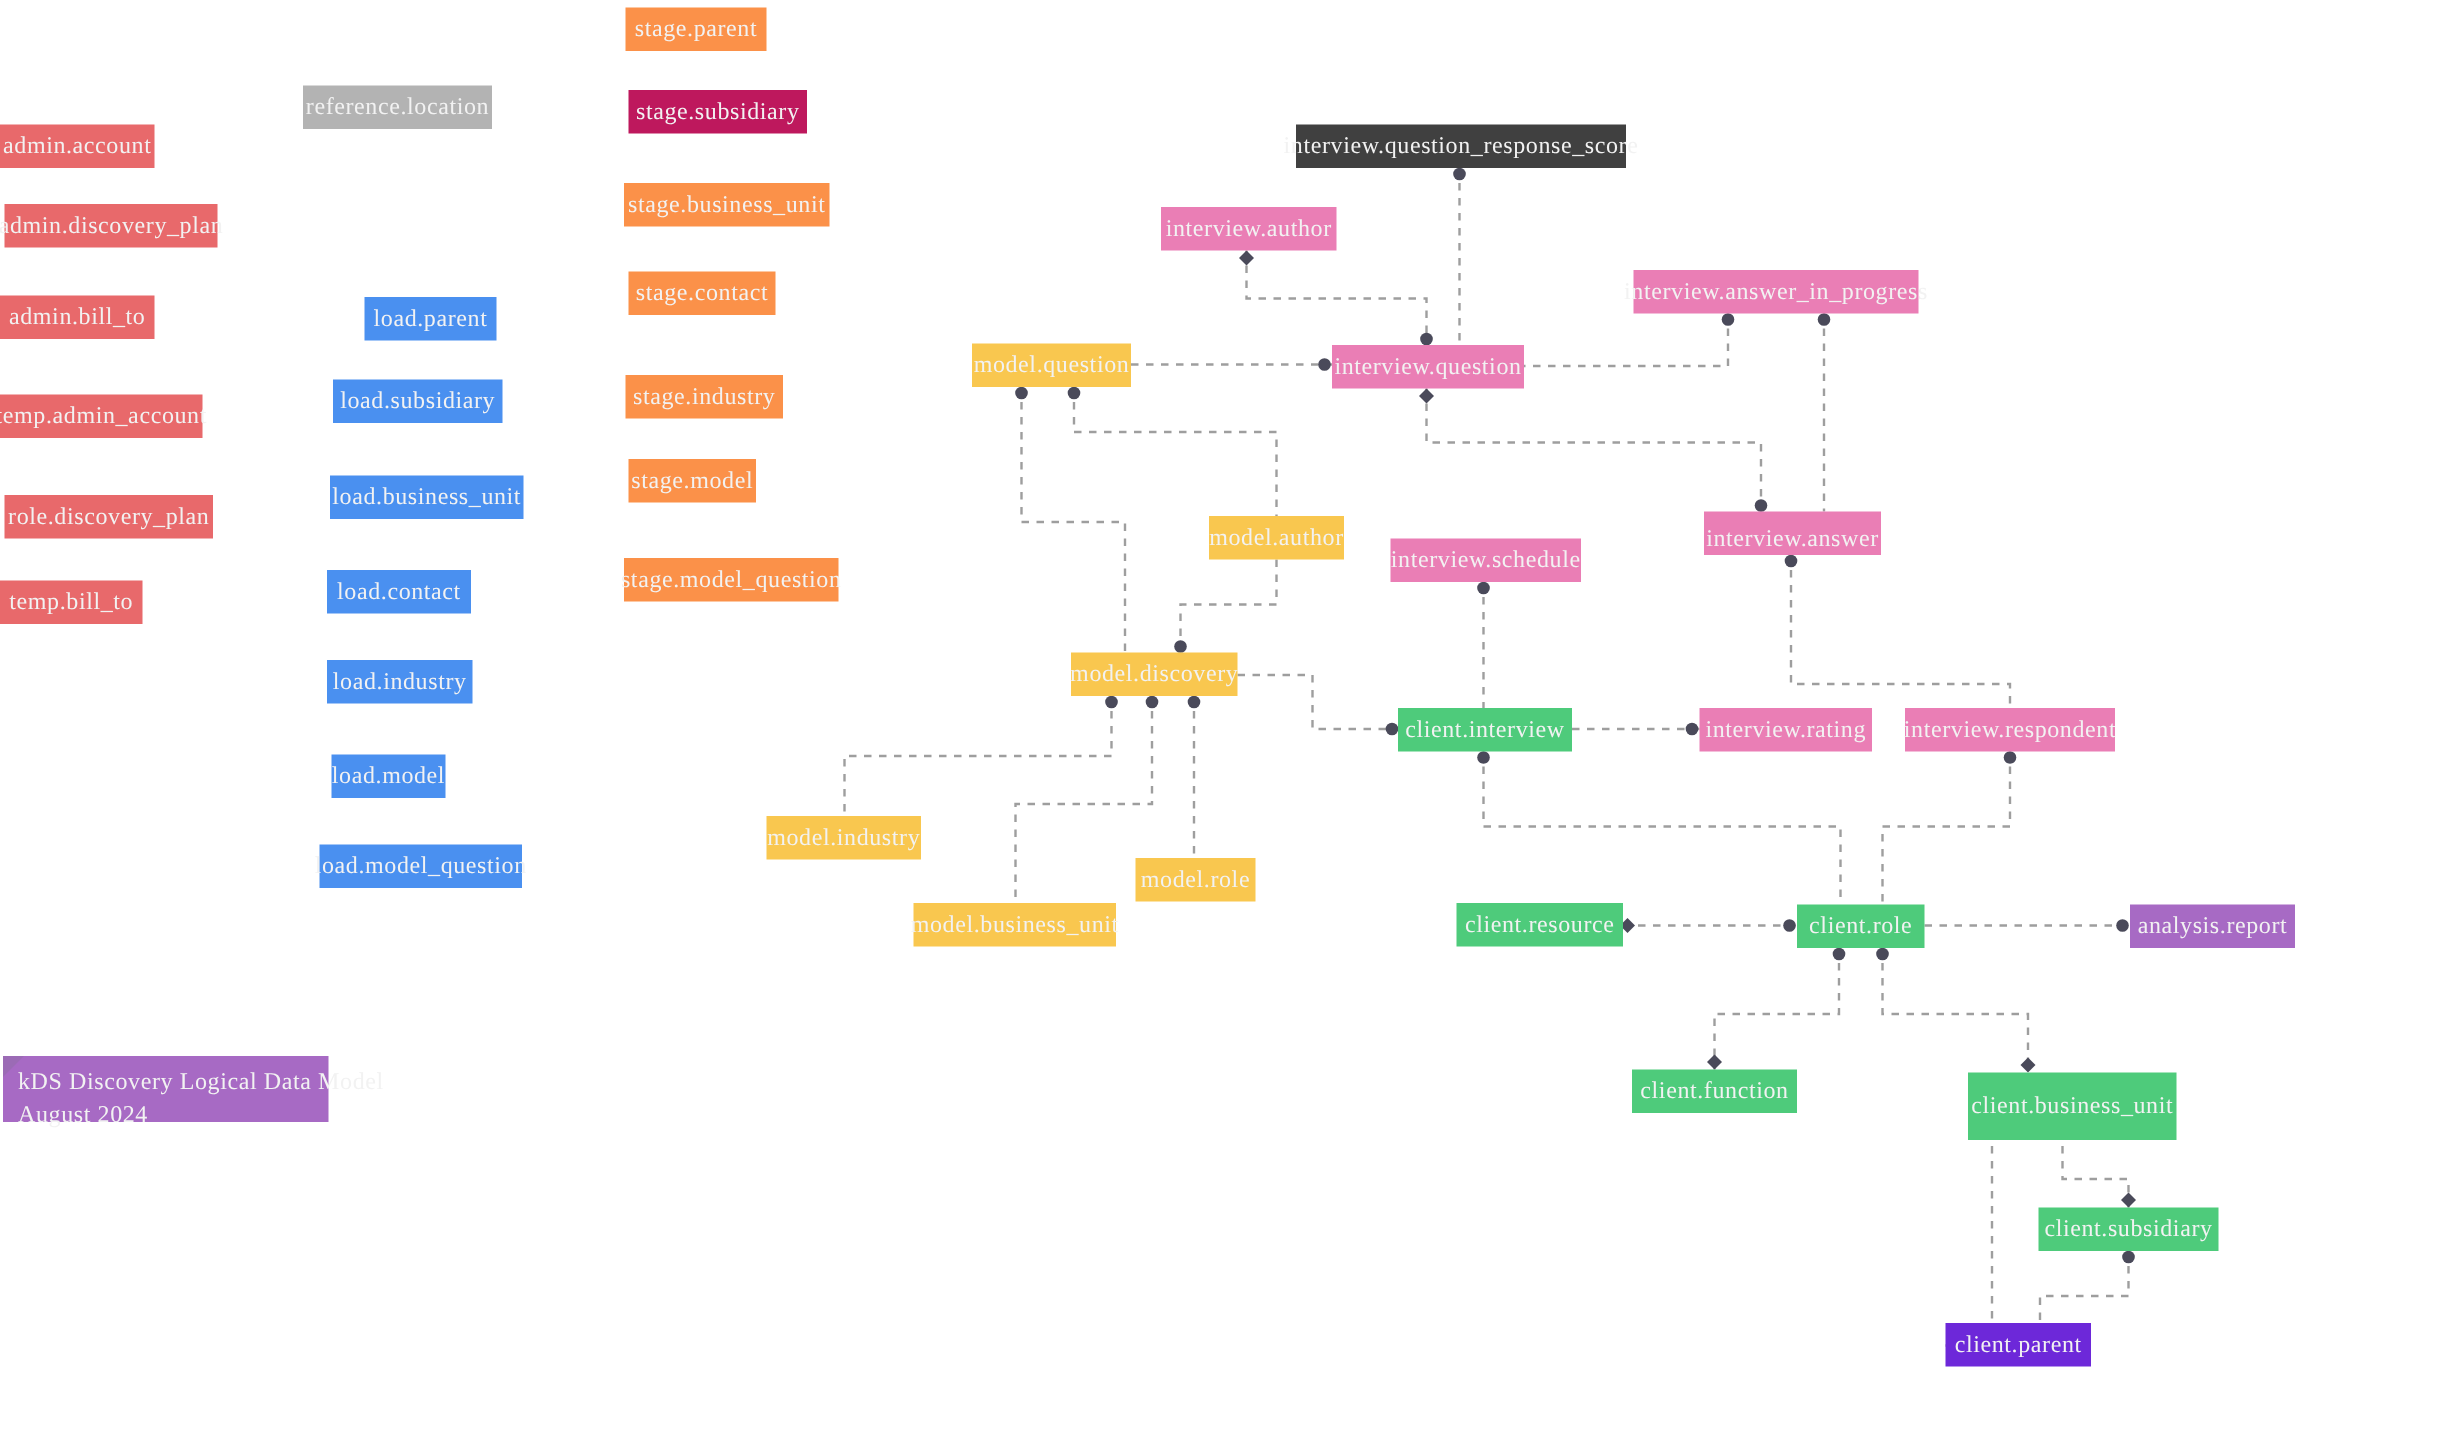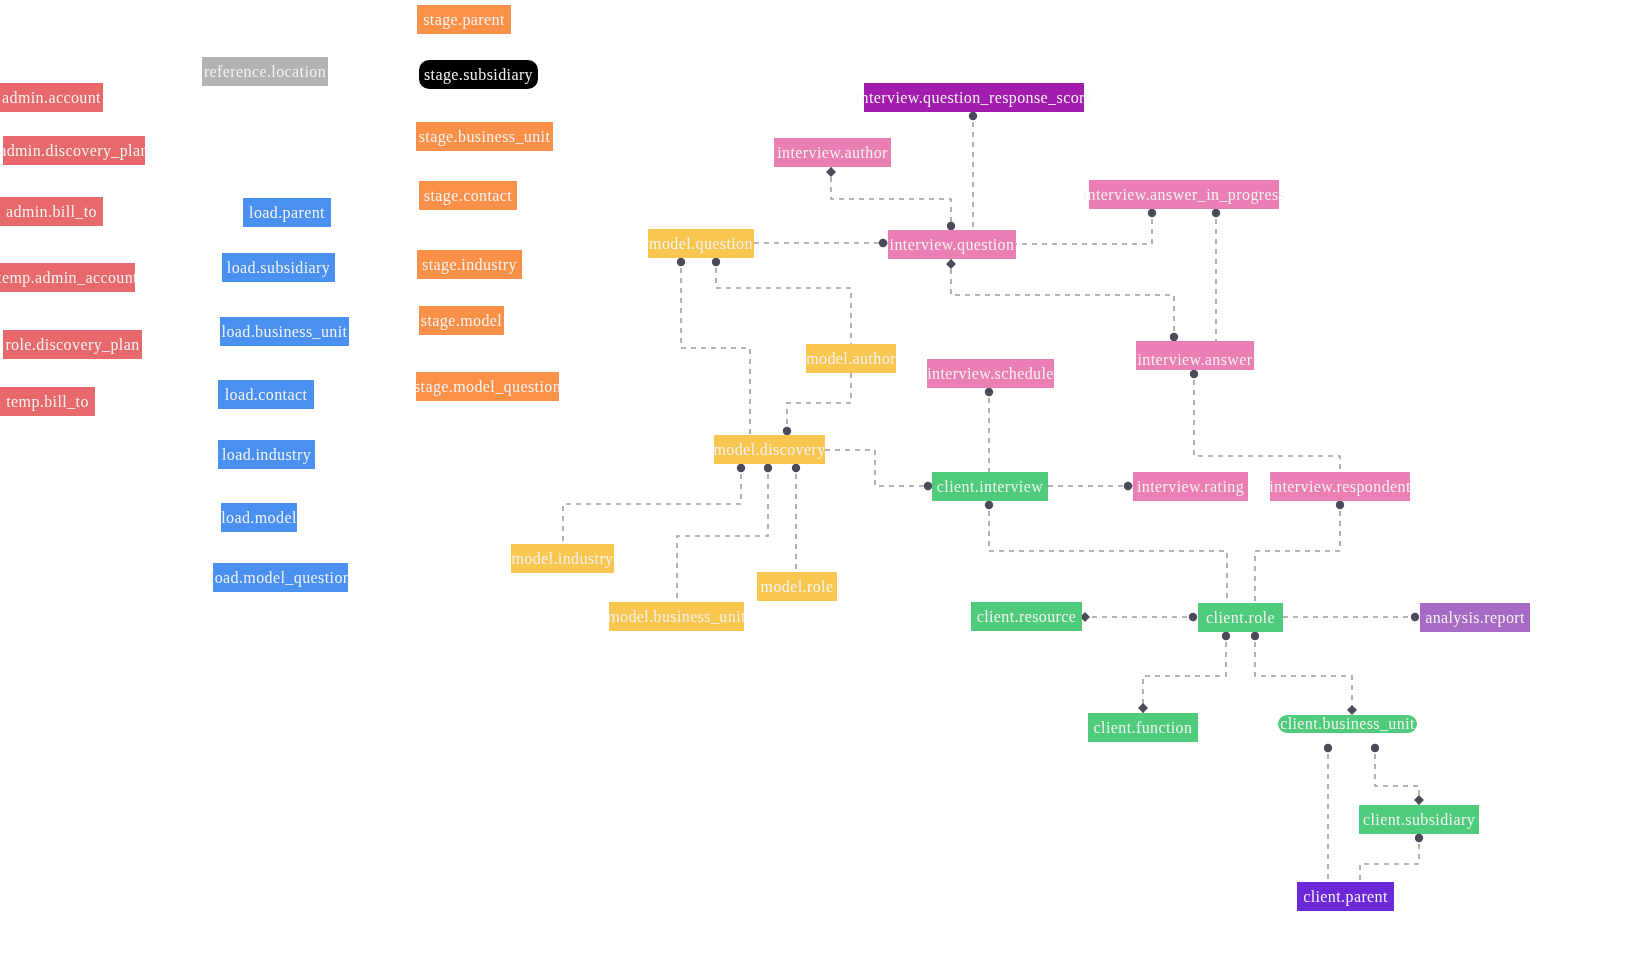--- a/index.html
+++ b/index.html
@@ -163,21 +163,21 @@
       </div>
       <div class="node" style="left: 221px; top: 503px; width: 76px; height: 29px; background: rgb(74, 144, 240);">
         <span>load.model</span>
       </div>
       <div class="node" style="left: 213px; top: 563px; width: 135px; height: 29px; background: rgb(74, 144, 240);">
         <span>load.model_question</span>
       </div>
       <div class="node" style="left: 417px; top: 5px; width: 94px; height: 29px; background: rgb(251, 145, 73);">
         <span>stage.parent</span>
       </div>
-      <div class="node" style="left: 419px; top: 60px; width: 119px; height: 29px; background: #000000; border-radius: 10px;">
+      <div class="node" style="left: 419px; top: 60px; width: 119px; height: 29px; background: #be185d;">
         <span>stage.subsidiary</span>
       </div>
       <div class="node" style="left: 416px; top: 122px; width: 137px; height: 29px; background: rgb(251, 145, 73);">
         <span>stage.business_unit</span>
       </div>
       <div class="node" style="left: 419px; top: 181px; width: 98px; height: 29px; background: rgb(251, 145, 73);">
         <span>stage.contact</span>
       </div>
       <div class="node" style="left: 417px; top: 250px; width: 105px; height: 29px; background: rgb(251, 145, 73);">
         <span>stage.industry</span>
@@ -199,21 +199,21 @@
       </div>
       <div class="node" style="left: 511px; top: 544px; width: 103px; height: 29px; background: rgb(249, 199, 79);">
         <span>model.industry</span>
       </div>
       <div class="node" style="left: 757px; top: 572px; width: 80px; height: 29px; background: rgb(249, 199, 79);">
         <span>model.role</span>
       </div>
       <div class="node" style="left: 609px; top: 602px; width: 135px; height: 29px; background: rgb(249, 199, 79);">
         <span>model.business_unit</span>
       </div>
-      <div class="node" style="left: 864px; top: 83px; width: 220px; height: 29px; background: #a21caf;">
+      <div class="node" style="left: 864px; top: 83px; width: 220px; height: 29px; background: #404040;">
         <span>interview.question_response_score</span>
       </div>
       <div class="node" style="left: 774px; top: 138px; width: 117px; height: 29px; background: rgb(234, 126, 181);">
         <span>interview.author</span>
       </div>
       <div class="node" style="left: 1089px; top: 180px; width: 190px; height: 29px; background: rgb(234, 126, 181);">
         <span>interview.answer_in_progress</span>
       </div>
       <div class="node" style="left: 888px; top: 230px; width: 128px; height: 29px; background: rgb(234, 126, 181);">
         <span>interview.question</span>
@@ -235,27 +235,34 @@
       </div>
       <div class="node" style="left: 971px; top: 602px; width: 111px; height: 29px; background: rgb(78, 203, 123);">
         <span>client.resource</span>
       </div>
       <div class="node" style="left: 1198px; top: 603px; width: 85px; height: 29px; background: rgb(78, 203, 123);">
         <span>client.role</span>
       </div>
       <div class="node" style="left: 1088px; top: 713px; width: 110px; height: 29px; background: rgb(78, 203, 123);">
         <span>client.function</span>
       </div>
-      <div class="node" style="left: 1278px; top: 715px; width: 139px; height: 18px; background: rgb(78, 203, 123); border-radius: 11px;">
+      <div class="node" style="left: 1312px; top: 715px; width: 139px; height: 45px; background: rgb(78, 203, 123);">
         <span>client.business_unit</span>
       </div>
       <div class="node" style="left: 1359px; top: 805px; width: 120px; height: 29px; background: rgb(78, 203, 123);">
         <span>client.subsidiary</span>
       </div>
       <div class="node" style="left: 1297px; top: 882px; width: 97px; height: 29px; background: #6d28d9;">
         <span>client.parent</span>
       </div>
       <div class="node" style="left: 1420px; top: 603px; width: 110px; height: 29px; background: rgb(167, 106, 196);">
         <span>analysis.report</span>
       </div>
     </div>
 
+  <div class="node node-title" id="title-card" style="left: 2px; top: 704px; width: 217px; height: 44px; background: rgb(167, 106, 196);">
+    <div class="fold"></div>
+    <div>
+      <div>kDS Discovery Logical Data Model</div>
+      <div>August 2024</div>
+    </div>
+  </div>
 </div>
 
 </body></html>

